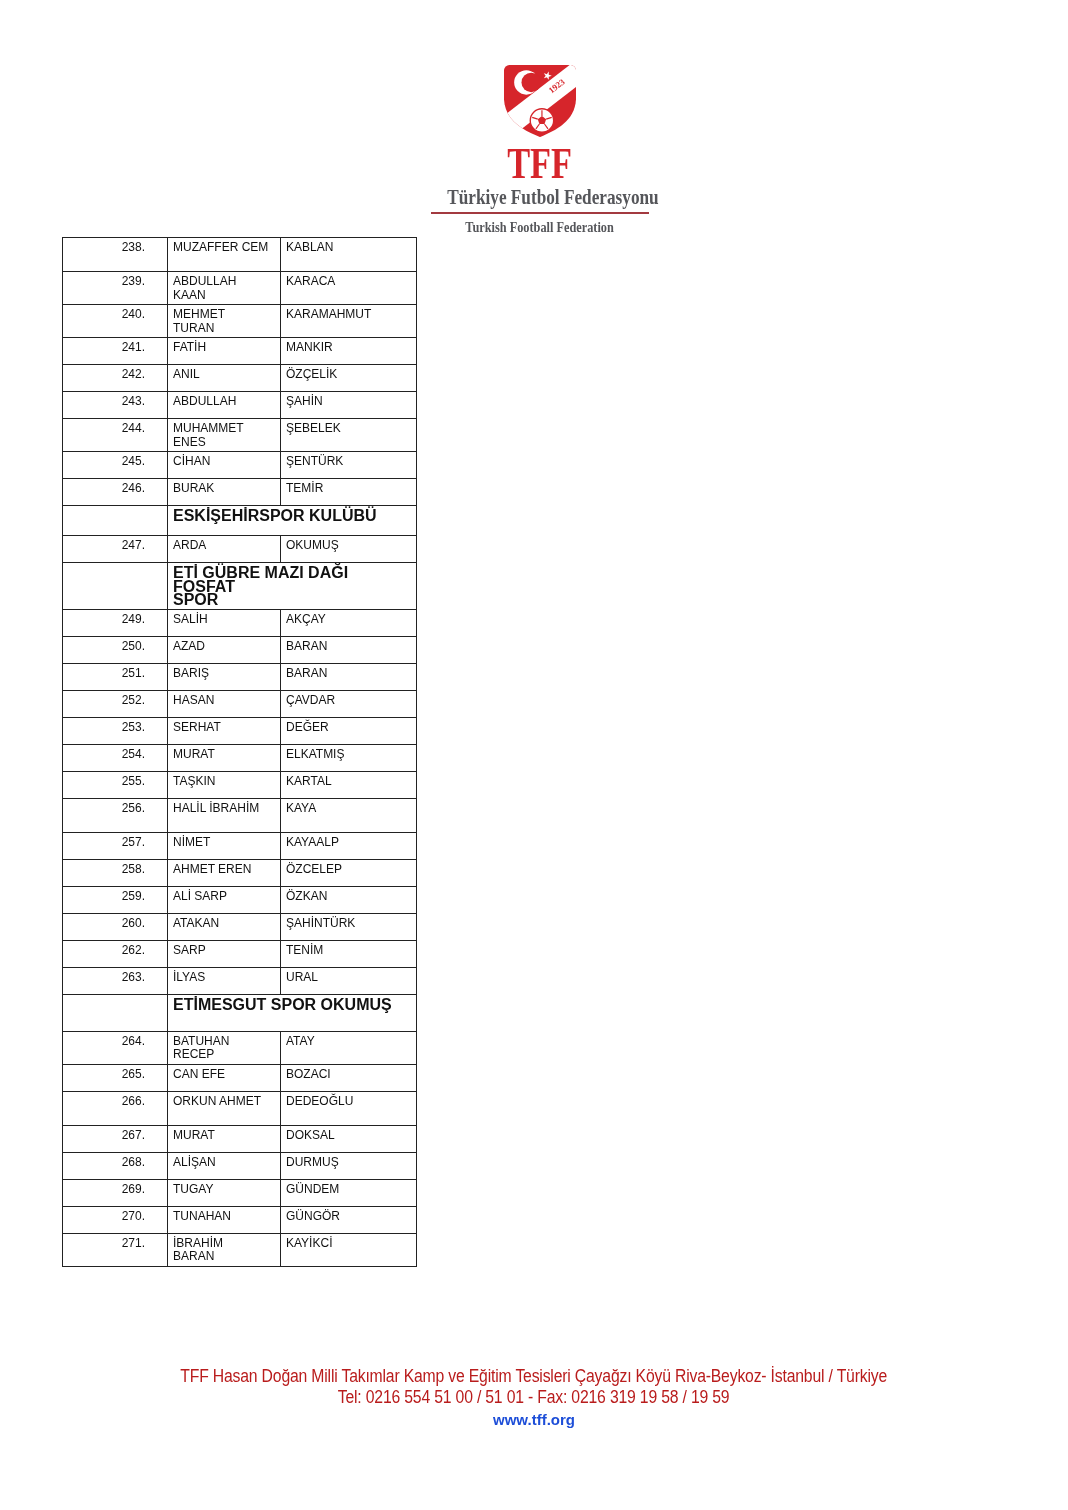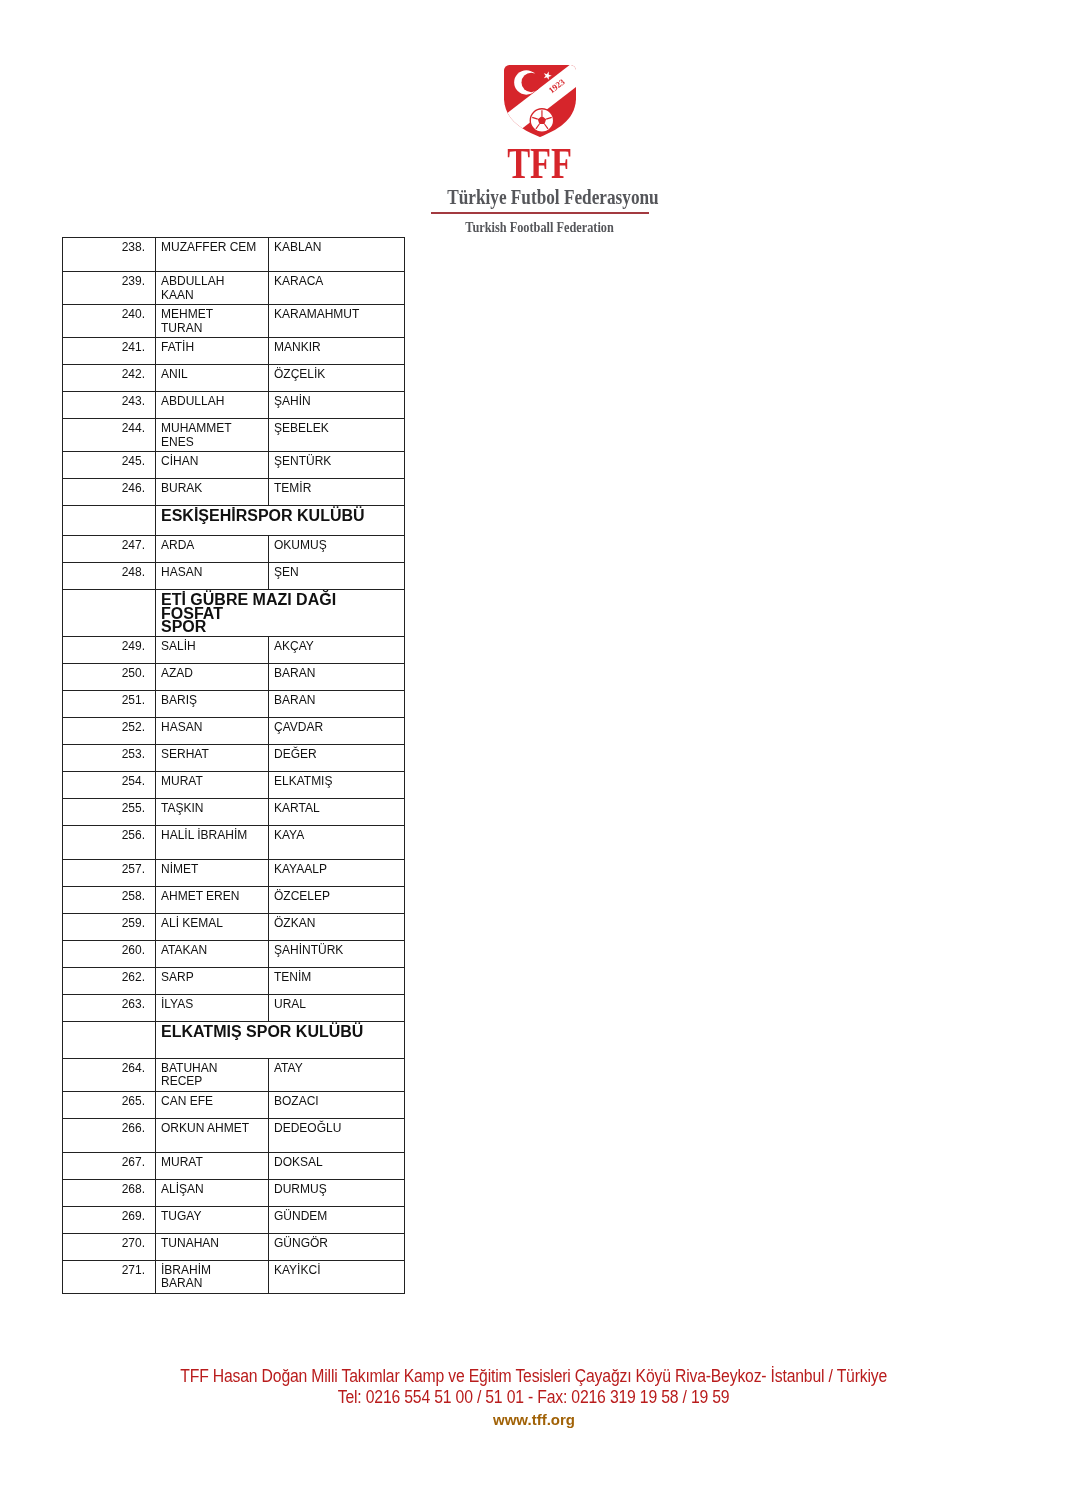--- a/index.html
+++ b/index.html
@@ -18,36 +18,36 @@
   .logo-divider{height:2px;background:#a33a40;width:218px;margin:3px auto 4px;}
   .logo-name-en{color:#55565a;font-family:"Liberation Serif",serif;font-weight:bold;
                 font-size:15px;line-height:17px;white-space:nowrap;
                 display:inline-block;transform:scaleX(0.82);transform-origin:center;}
 
   
   table.roster{position:absolute;left:62px;top:237px;width:306px;
                border-collapse:collapse;table-layout:fixed;}
   .roster td{border:1px solid #222;vertical-align:top;padding:3px 4px 2px 5px;
              font-size:12px;line-height:13.5px;color:#111;overflow:hidden;}
-  .roster td.num{width:77px;text-align:right;padding-right:10px;}
+  .roster td.num{width:77px;text-align:right;padding-right:22px;}
   .roster td.first{width:103px;}
   .roster td.last{width:126px;}
   .roster tr.normal{height:27px;}
   .roster tr.tall{height:34px;}
   .roster tr.club td{font-weight:bold;font-size:16px;}
   .roster tr.club{height:30px;}
   .roster tr.club.tall{height:37px;}
 
   
   .footer{position:absolute;top:1366px;left:0;width:100%;text-align:center;}
   .f-line{color:#b91c1c;font-size:17.5px;line-height:21px;white-space:nowrap;
           display:block;}
   .f-line > span{display:inline-block;transform:scaleX(0.9);transform-origin:center;
                  letter-spacing:-0.2px;}
-  .f-site{margin-top:3px;color:#a16207;font-weight:bold;font-size:15px;line-height:18px;text-align:center;}
+  .f-site{margin-top:3px;color:#1d4ed8;font-weight:bold;font-size:15px;line-height:18px;text-align:center;}
 </style>
 </head>
 <body>
 
 <div class="page">
 
   <div class="logo-block">
     <svg class="crest" width="86" height="78" viewBox="0 0 86 80">
       <defs>
         <clipPath id="shieldClip">
@@ -135,25 +135,20 @@
         </tr>
         <tr class="club">
           <td class="num"></td>
           <td colspan="2">ESKİŞEHİRSPOR KULÜBÜ</td>
         </tr>
         <tr class="normal">
           <td class="num">247.</td>
           <td class="first">ARDA</td>
           <td class="last">OKUMUŞ</td>
         </tr>
-        <tr class="normal">
-          <td class="num">248.</td>
-          <td class="first">HASAN</td>
-          <td class="last">ŞEN</td>
-        </tr>
         <tr class="club">
           <td class="num"></td>
           <td colspan="2">ETİ GÜBRE MAZI DAĞI FOSFAT<div>SPOR</div></td>
         </tr>
         <tr class="normal">
           <td class="num">249.</td>
           <td class="first">SALİH</td>
           <td class="last">AKÇAY</td>
         </tr>
         <tr class="normal">
@@ -196,41 +191,41 @@
           <td class="first">NİMET</td>
           <td class="last">KAYAALP</td>
         </tr>
         <tr class="normal">
           <td class="num">258.</td>
           <td class="first">AHMET EREN</td>
           <td class="last">ÖZCELEP</td>
         </tr>
         <tr class="normal">
           <td class="num">259.</td>
-          <td class="first">ALİ KEMAL</td>
+          <td class="first">ALİ SARP</td>
           <td class="last">ÖZKAN</td>
         </tr>
         <tr class="normal">
           <td class="num">260.</td>
           <td class="first">ATAKAN</td>
           <td class="last">ŞAHİNTÜRK</td>
         </tr>
         <tr class="normal">
           <td class="num">262.</td>
           <td class="first">SARP</td>
           <td class="last">TENİM</td>
         </tr>
         <tr class="normal">
           <td class="num">263.</td>
           <td class="first">İLYAS</td>
           <td class="last">URAL</td>
         </tr>
         <tr class="club tall">
           <td class="num"></td>
-          <td colspan="2">ELKATMIŞ SPOR KULÜBÜ</td>
+          <td colspan="2">ETİMESGUT SPOR OKUMUŞ</td>
         </tr>
         <tr class="twoline">
           <td class="num">264.</td>
           <td class="first">BATUHAN<div>RECEP</div></td>
           <td class="last">ATAY</td>
         </tr>
         <tr class="normal">
           <td class="num">265.</td>
           <td class="first">CAN EFE</td>
           <td class="last">BOZACI</td>

